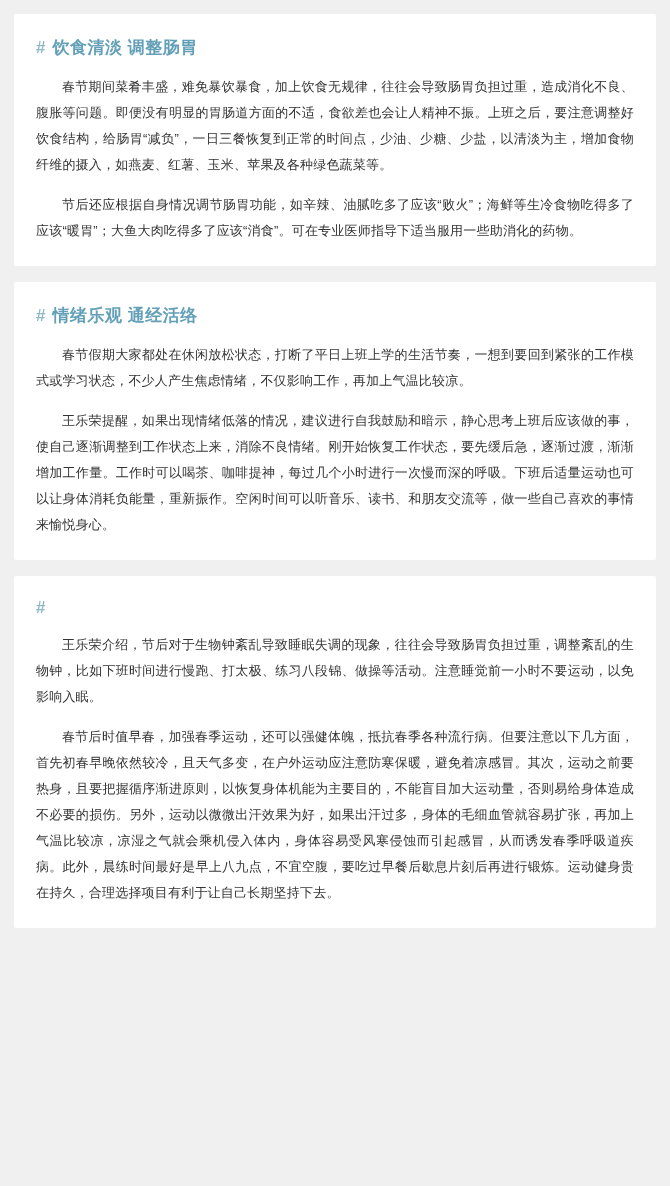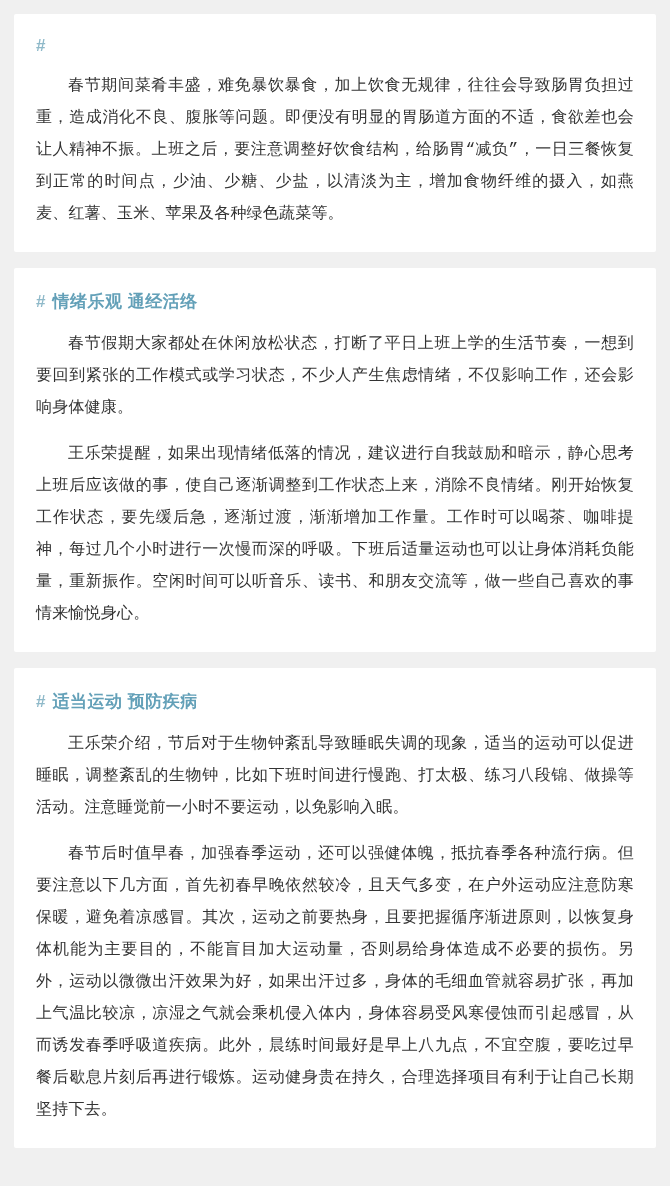--- a/index.html
+++ b/index.html
@@ -44,52 +44,52 @@
   .sec-title {
     color: #63a0b8;
     font-size: 17px;
     font-weight: bold;
     letter-spacing: 0.5px;
     line-height: 1.4;
   }
   p.para {
     margin: 14px 0 0 0;
     color: #333333;
-    font-size: 16px;
+    font-size: 13px;
     line-height: 2.0;
     text-align: justify;
     text-justify: inter-ideograph;
     text-indent: 2em;
     letter-spacing: 0.2px;
-    font-family: Liberation Mono, monospace;
   }
 </style>
 </head>
 <body>
 
 <div class="page">
 
   <div class="section">
     <div class="sec-heading">
       <span class="hash">#</span>
+      <span class="sec-title">饮食清淡 调整肠胃</span>
     </div>
     <p class="para">春节期间菜肴丰盛，难免暴饮暴食，加上饮食无规律，往往会导致肠胃负担过重，造成消化不良、腹胀等问题。即便没有明显的胃肠道方面的不适，食欲差也会让人精神不振。上班之后，要注意调整好饮食结构，给肠胃“减负”，一日三餐恢复到正常的时间点，少油、少糖、少盐，以清淡为主，增加食物纤维的摄入，如燕麦、红薯、玉米、苹果及各种绿色蔬菜等。</p>
+    <p class="para">节后还应根据自身情况调节肠胃功能，如辛辣、油腻吃多了应该“败火”；海鲜等生冷食物吃得多了应该“暖胃”；大鱼大肉吃得多了应该“消食”。可在专业医师指导下适当服用一些助消化的药物。</p>
   </div>
 
   <div class="section">
     <div class="sec-heading">
       <span class="hash">#</span>
       <span class="sec-title">情绪乐观 通经活络</span>
     </div>
-    <p class="para">春节假期大家都处在休闲放松状态，打断了平日上班上学的生活节奏，一想到要回到紧张的工作模式或学习状态，不少人产生焦虑情绪，不仅影响工作，还会影响身体健康。</p>
+    <p class="para">春节假期大家都处在休闲放松状态，打断了平日上班上学的生活节奏，一想到要回到紧张的工作模式或学习状态，不少人产生焦虑情绪，不仅影响工作，再加上气温比较凉。</p>
     <p class="para">王乐荣提醒，如果出现情绪低落的情况，建议进行自我鼓励和暗示，静心思考上班后应该做的事，使自己逐渐调整到工作状态上来，消除不良情绪。刚开始恢复工作状态，要先缓后急，逐渐过渡，渐渐增加工作量。工作时可以喝茶、咖啡提神，每过几个小时进行一次慢而深的呼吸。下班后适量运动也可以让身体消耗负能量，重新振作。空闲时间可以听音乐、读书、和朋友交流等，做一些自己喜欢的事情来愉悦身心。</p>
   </div>
 
   <div class="section">
     <div class="sec-heading">
       <span class="hash">#</span>
-      <span class="sec-title">适当运动 预防疾病</span>
     </div>
-    <p class="para">王乐荣介绍，节后对于生物钟紊乱导致睡眠失调的现象，适当的运动可以促进睡眠，调整紊乱的生物钟，比如下班时间进行慢跑、打太极、练习八段锦、做操等活动。注意睡觉前一小时不要运动，以免影响入眠。</p>
+    <p class="para">王乐荣介绍，节后对于生物钟紊乱导致睡眠失调的现象，往往会导致肠胃负担过重，调整紊乱的生物钟，比如下班时间进行慢跑、打太极、练习八段锦、做操等活动。注意睡觉前一小时不要运动，以免影响入眠。</p>
     <p class="para">春节后时值早春，加强春季运动，还可以强健体魄，抵抗春季各种流行病。但要注意以下几方面，首先初春早晚依然较冷，且天气多变，在户外运动应注意防寒保暖，避免着凉感冒。其次，运动之前要热身，且要把握循序渐进原则，以恢复身体机能为主要目的，不能盲目加大运动量，否则易给身体造成不必要的损伤。另外，运动以微微出汗效果为好，如果出汗过多，身体的毛细血管就容易扩张，再加上气温比较凉，凉湿之气就会乘机侵入体内，身体容易受风寒侵蚀而引起感冒，从而诱发春季呼吸道疾病。此外，晨练时间最好是早上八九点，不宜空腹，要吃过早餐后歇息片刻后再进行锻炼。运动健身贵在持久，合理选择项目有利于让自己长期坚持下去。</p>
   </div>
 
 </div>
 
 </body></html>

